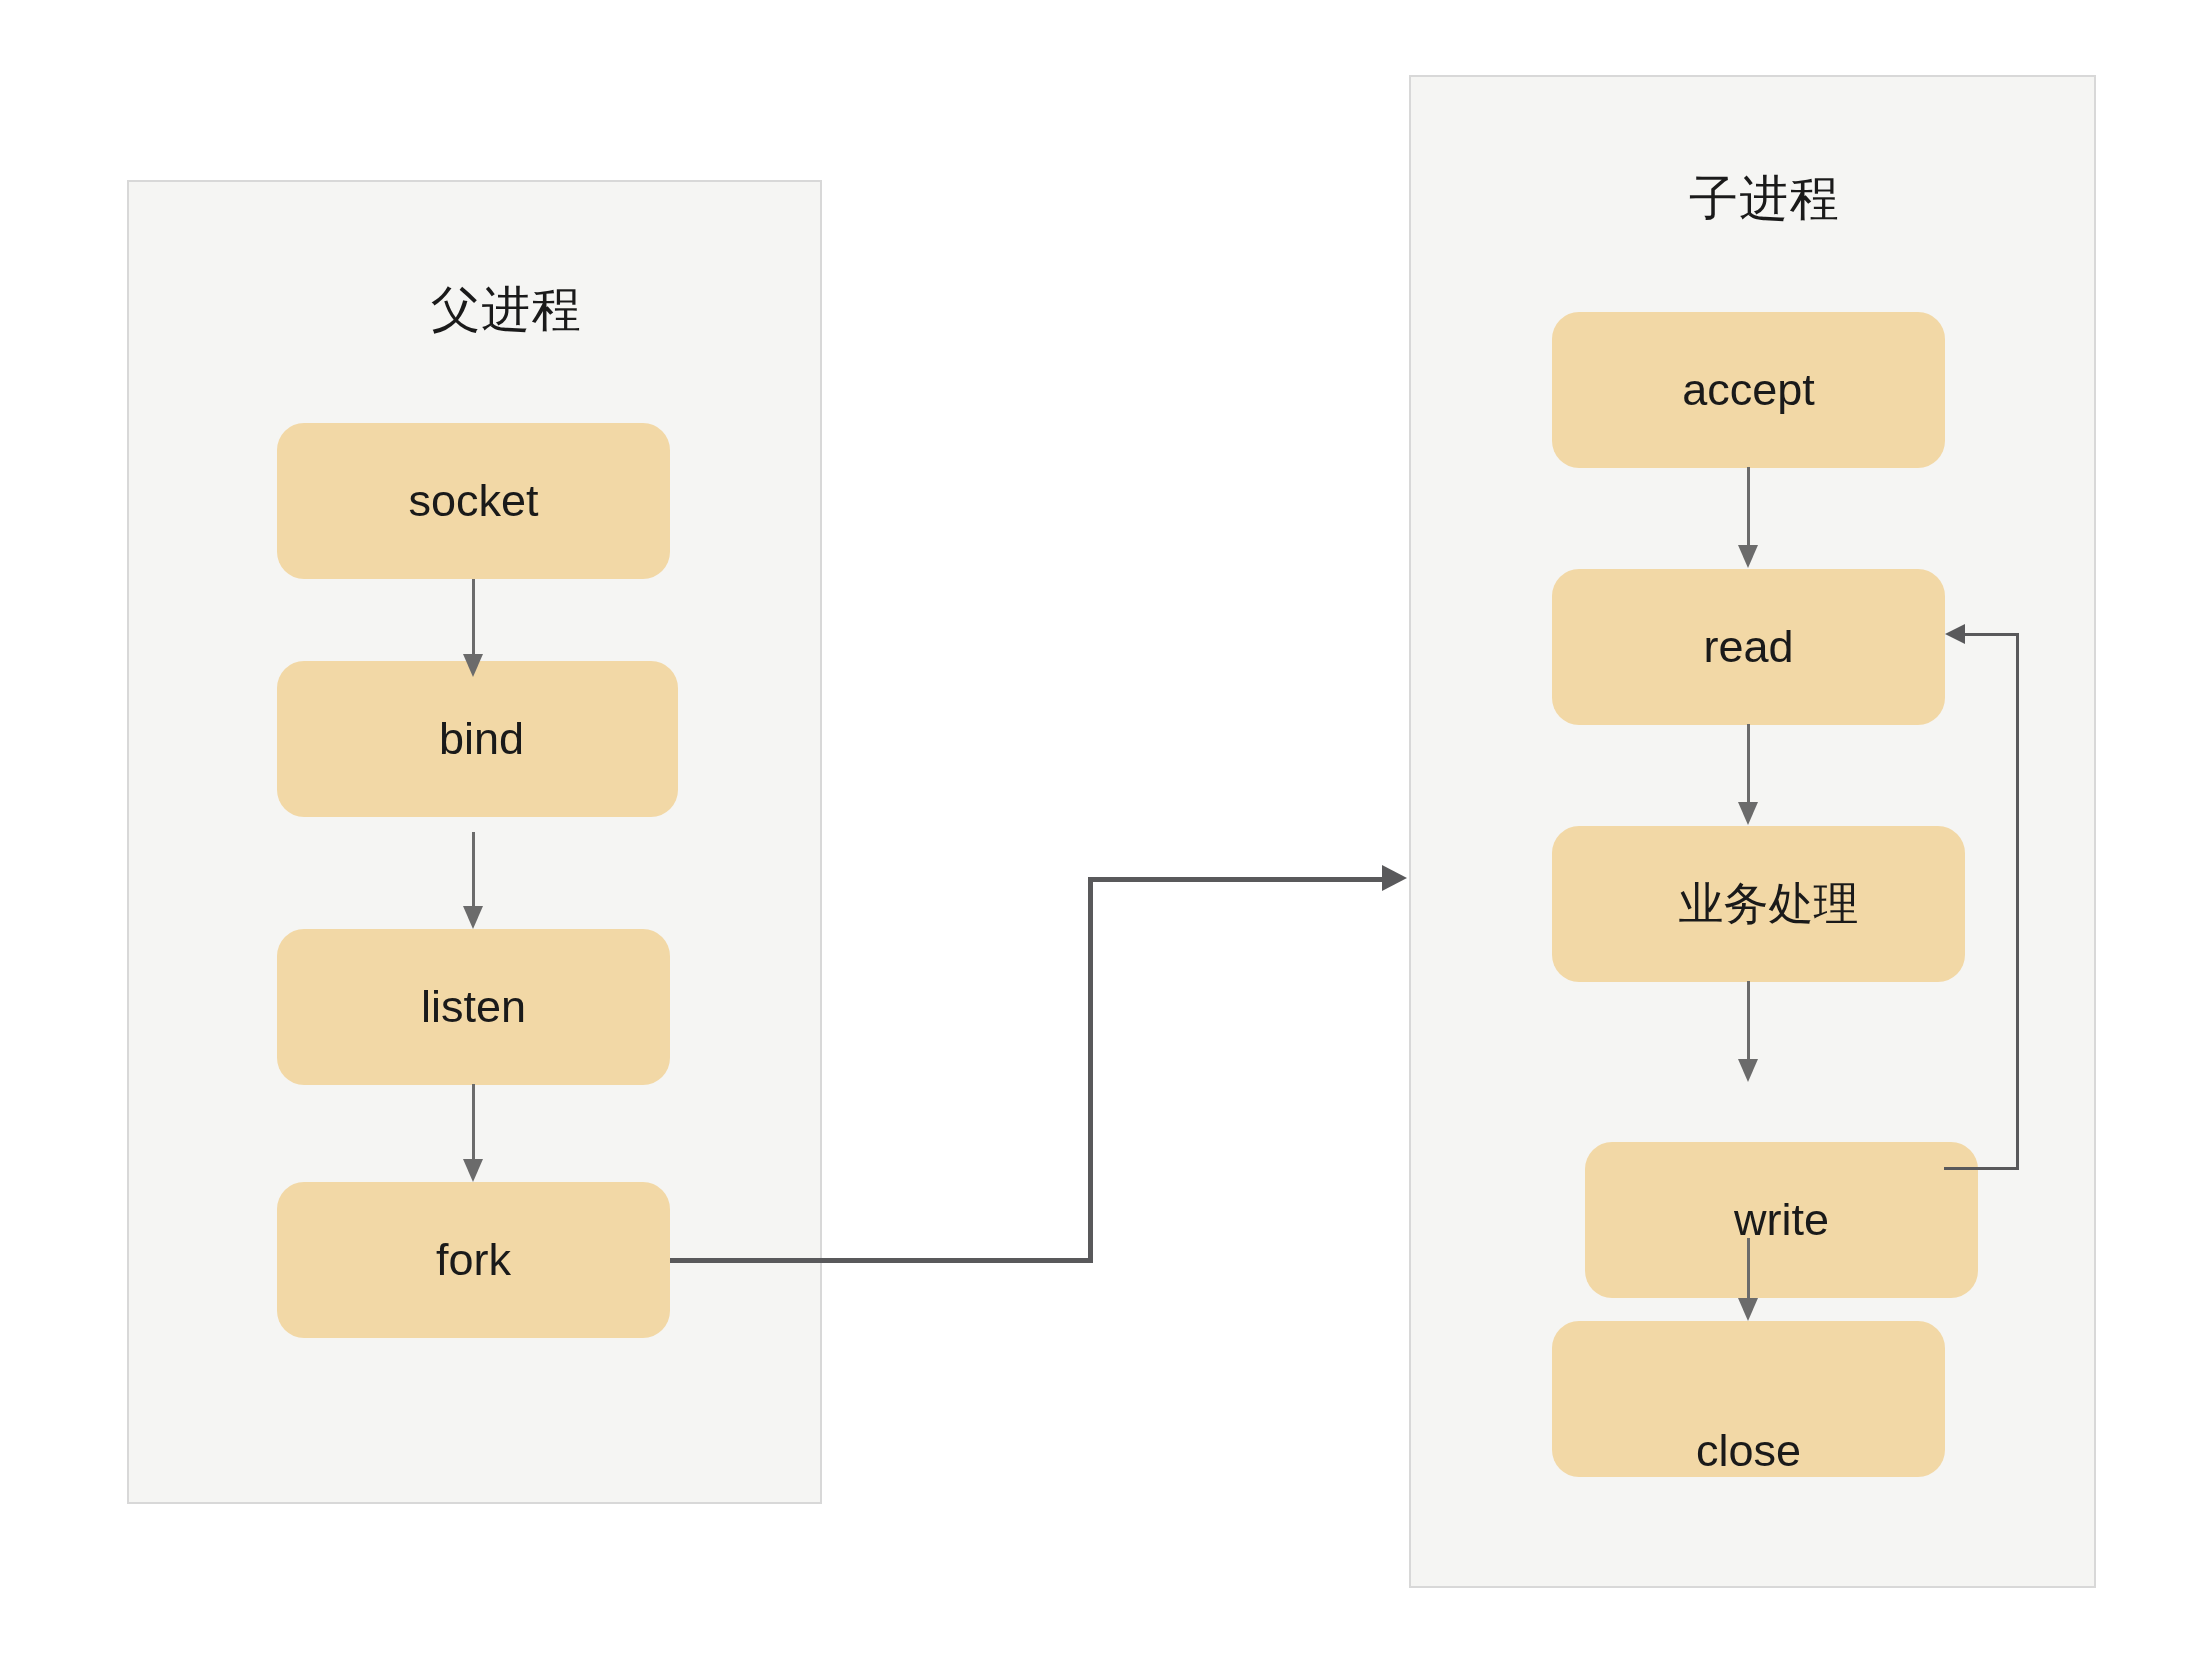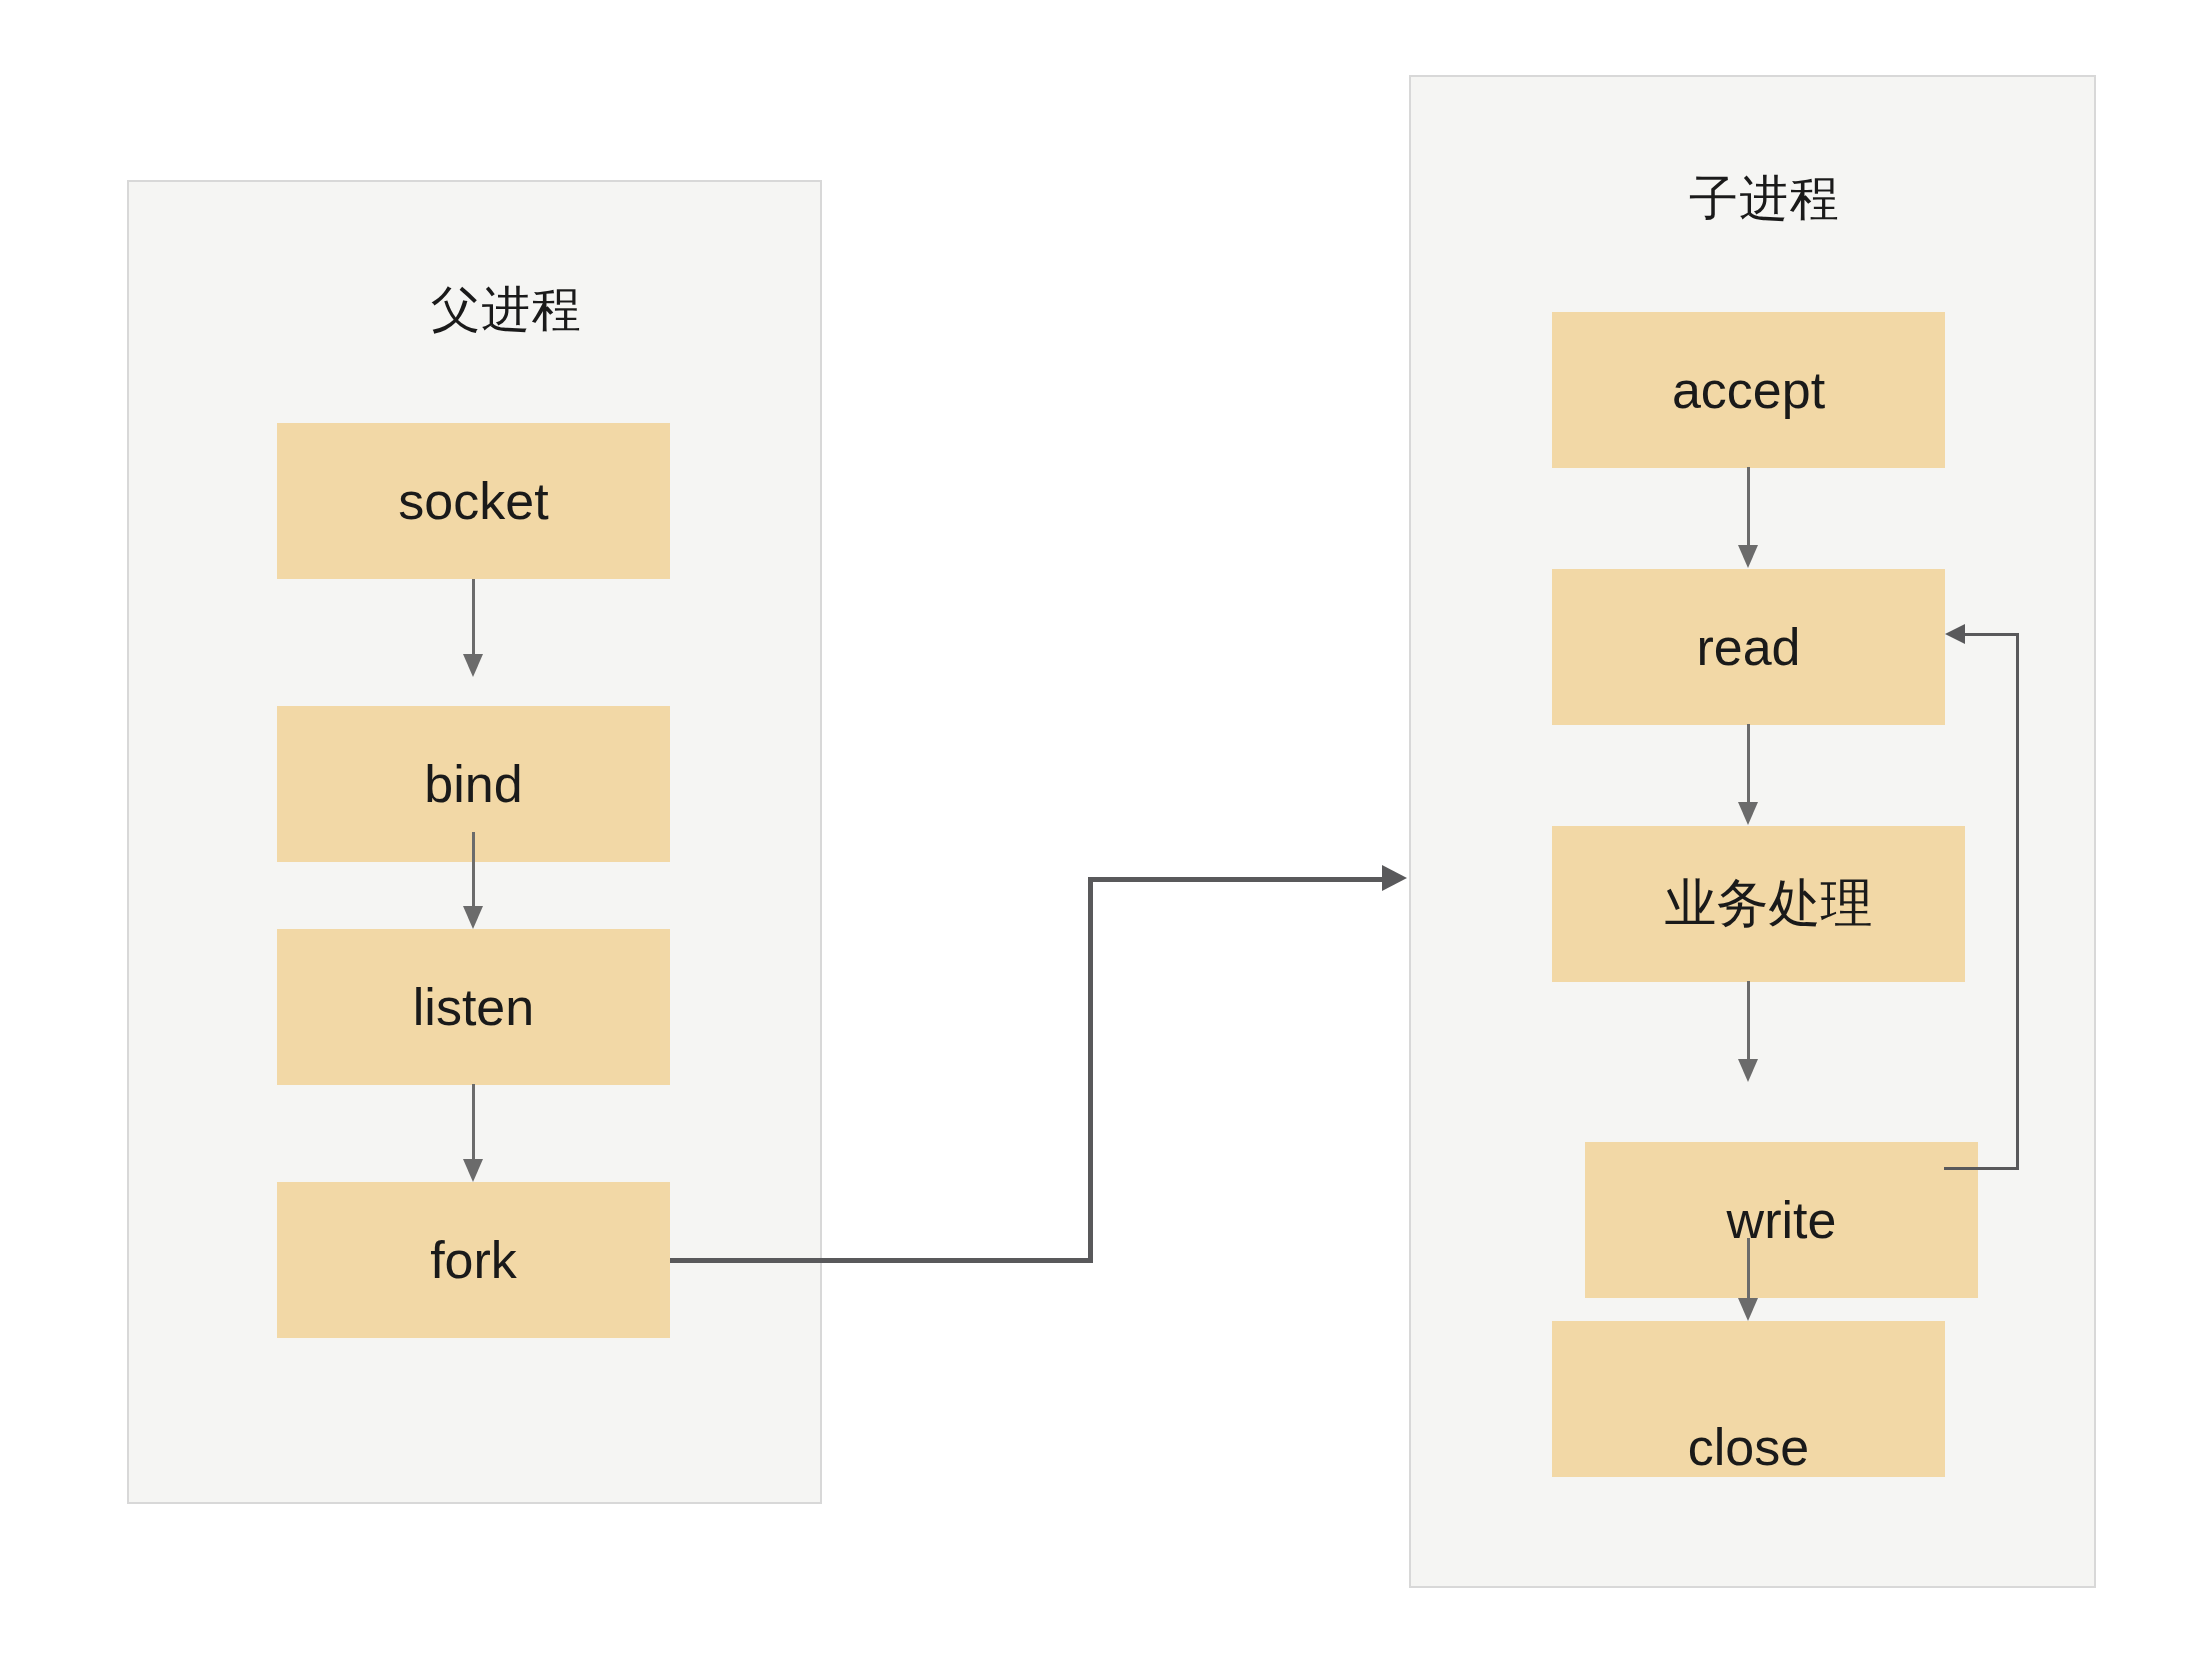--- a/index.html
+++ b/index.html
@@ -37,28 +37,29 @@
   #title-child  { left: 1409px; width: 687px; top: 173px; }
 
   .node {
     position: absolute;
     width: 393px;
     height: 156px;
     background: var(--box-fill, #f2d8a6);
     display: flex;
     align-items: center;
     justify-content: center;
-    font-size: 52px;
+    font-size: 45px;
     color: var(--text-color, #1a1a1a);
+    border-radius: 27px;
   }
   .node-left  { left: 277px; }
   .node-right { left: 1552px; }
 
   #node-socket { top: 423px; }
-  #node-bind   { top: 706px; }
+  #node-bind   { top: 661px; padding-left: 8px; }
   #node-listen { top: 929px; }
   #node-fork   { top: 1182px; }
 
   #node-accept  { top: 312px; }
   #node-read    { top: 569px; }
   #node-yewu    { top: 826px; padding-left: 20px; }
   #node-write   { top: 1142px; margin-left: 33px; }
   #node-close   { top: 1321px; align-items: flex-end; }
 
   

